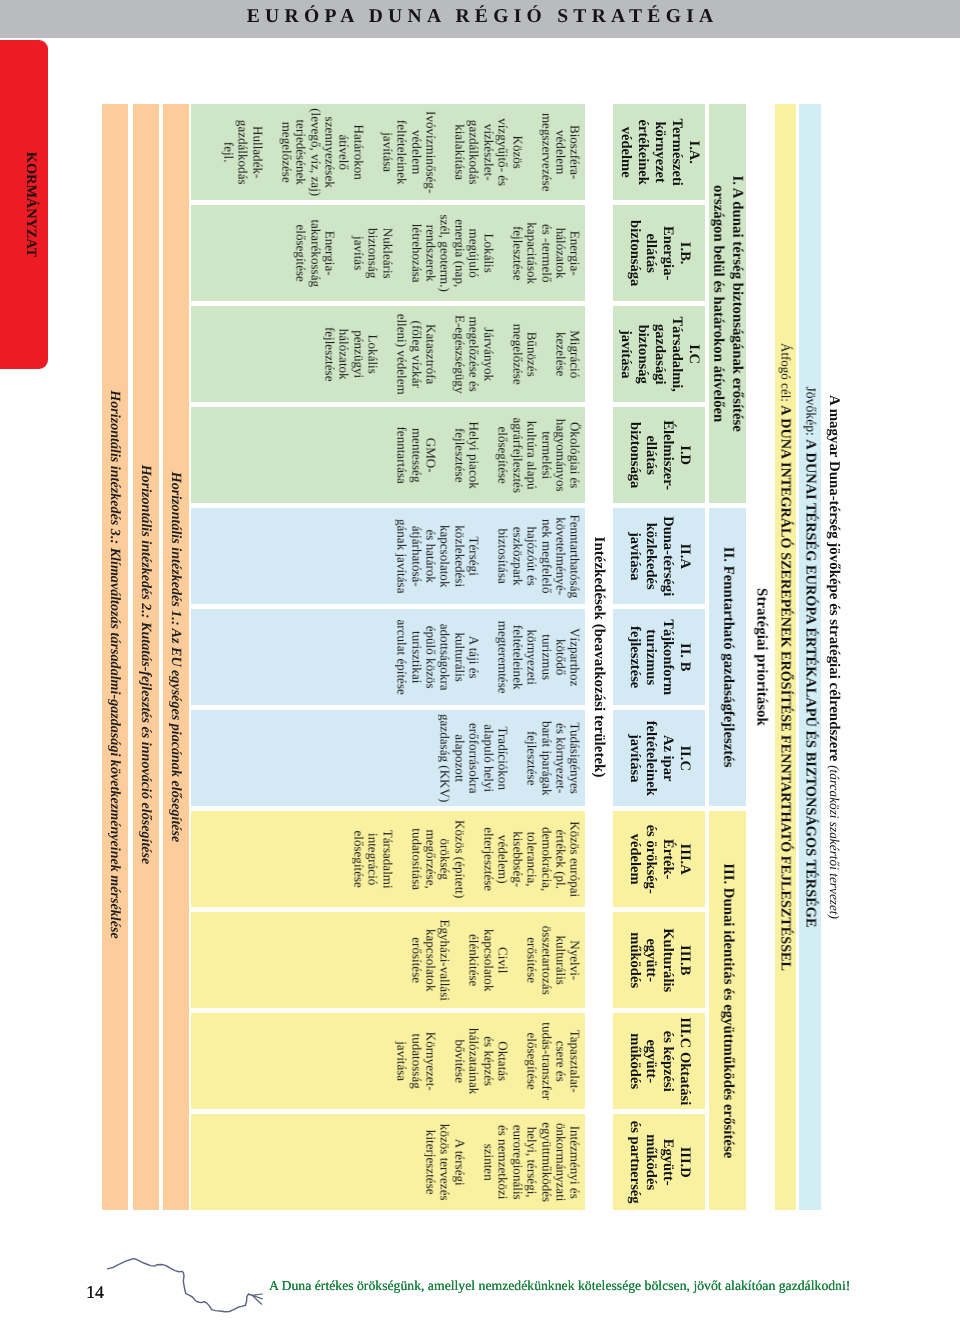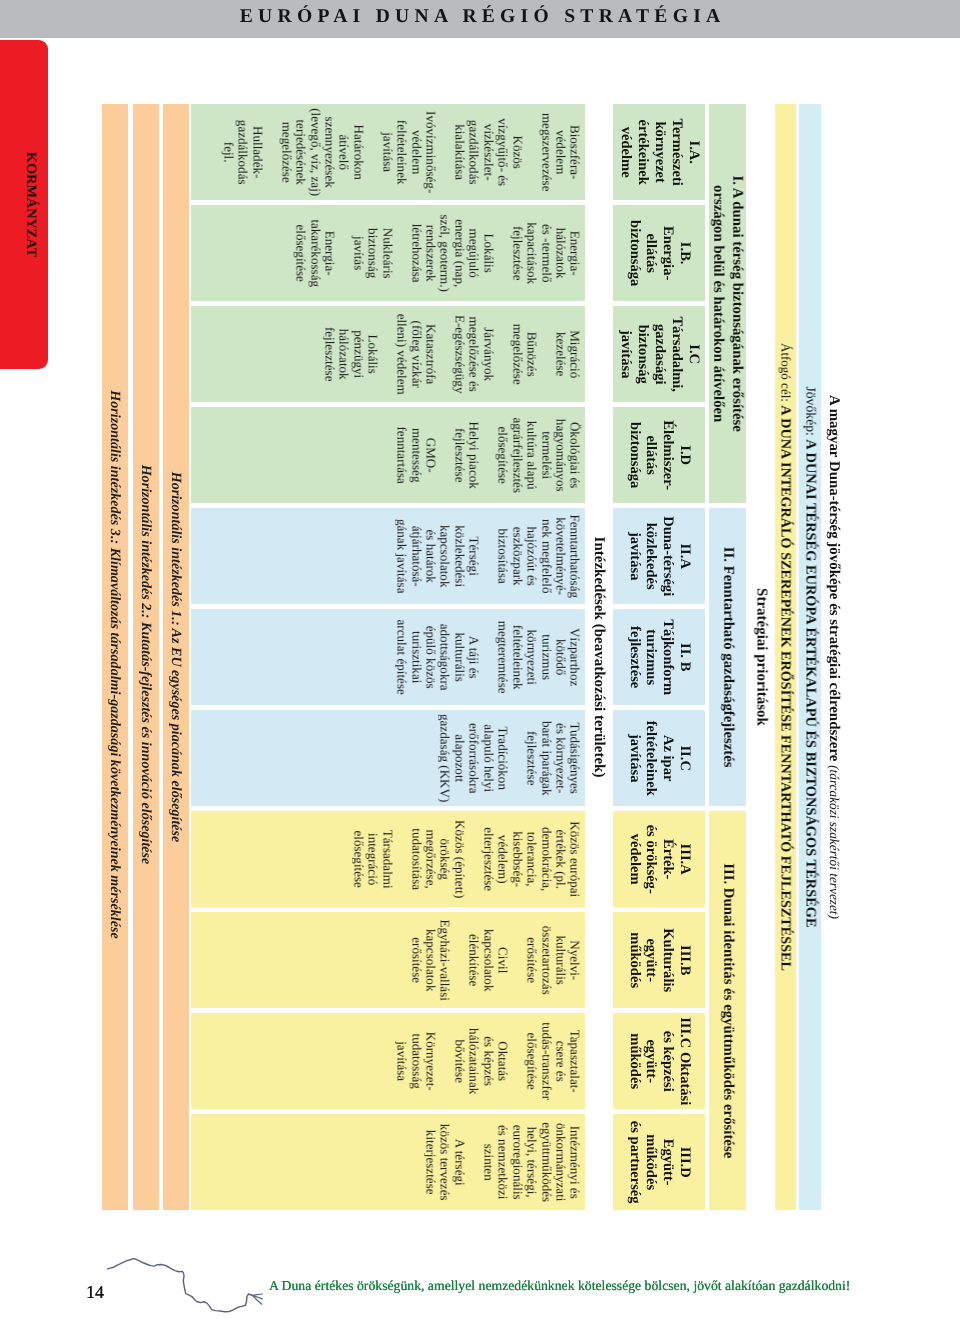--- a/index.html
+++ b/index.html
@@ -27,21 +27,21 @@
   .vs {font-size:14.4px;color:#111;white-space:nowrap;font-weight:bold;}
   .vs i{font-style:normal;font-weight:normal;font-size:13.7px;}
   .tt {font-size:14.9px;color:#111;white-space:nowrap;font-weight:bold;}
   .tt i{font-style:italic;font-weight:normal;font-size:13.3px;}
   .colhdr{font-size:15.0px;color:#111;white-space:nowrap;font-weight:bold;}
 </style>
 </head>
 <body>
 
 <div class="hdr-band"></div>
-<div class="hdr-title">EURÓPAI DUNA RÉGIÓ STRATÉGIA</div>
+<div class="hdr-title">EURÓPA DUNA RÉGIÓ STRATÉGIA</div>
 <div class="side-tab"></div>
 <div class="side-tab-txt">
     <b>KORMÁNYZAT</b>
   </div>
 
 <div>
 <div class="bar" style="left:102.0px;top:103.6px;width:26.0px;height:1106.0px;background:#fccd9a;">
  <div class="rot flexmid" style="width:1106.00px;height:26.00px;transform:rotate(90deg) translate(0,-26.00px) translateZ(0);padding-left:15.0px;box-sizing:border-box;">
         <span class="hm">Horizontális intézkedés 3.: Klímaváltozás társadalmi-gazdasági következményeinek mérséklése</span>
       </div>

